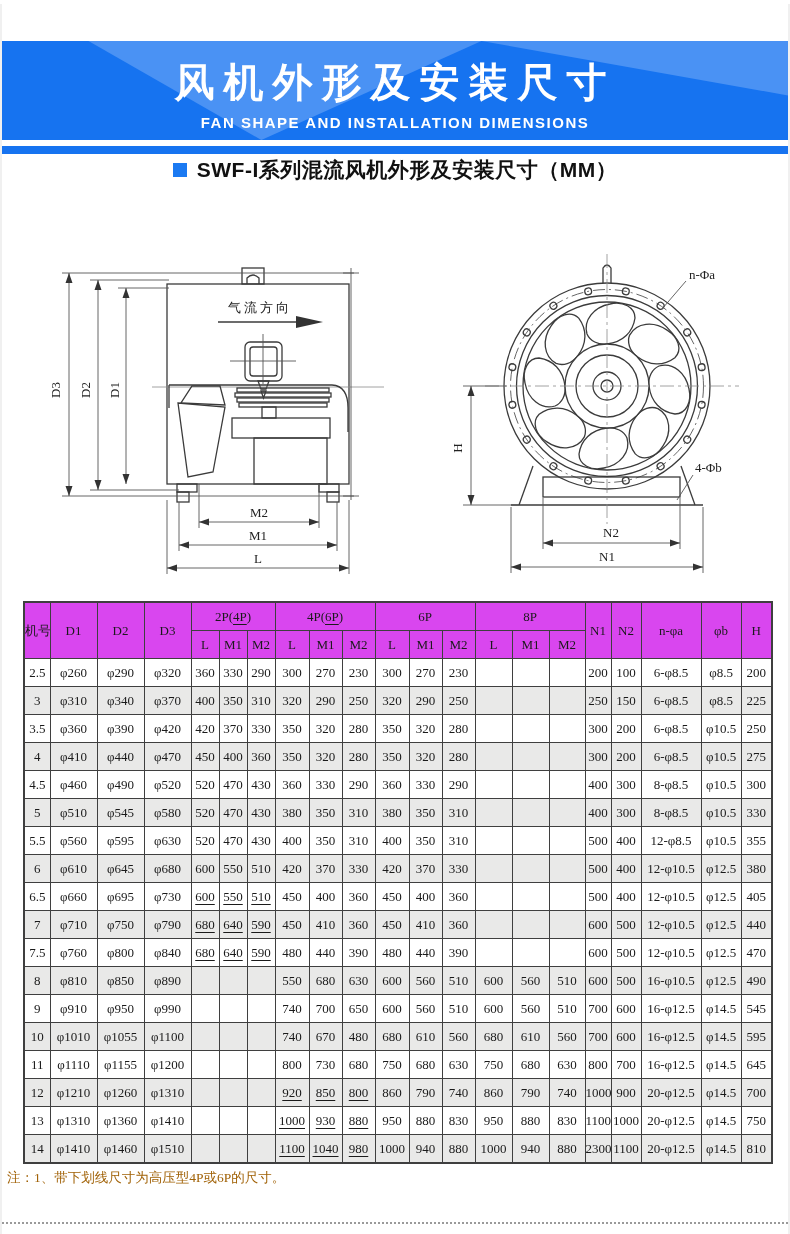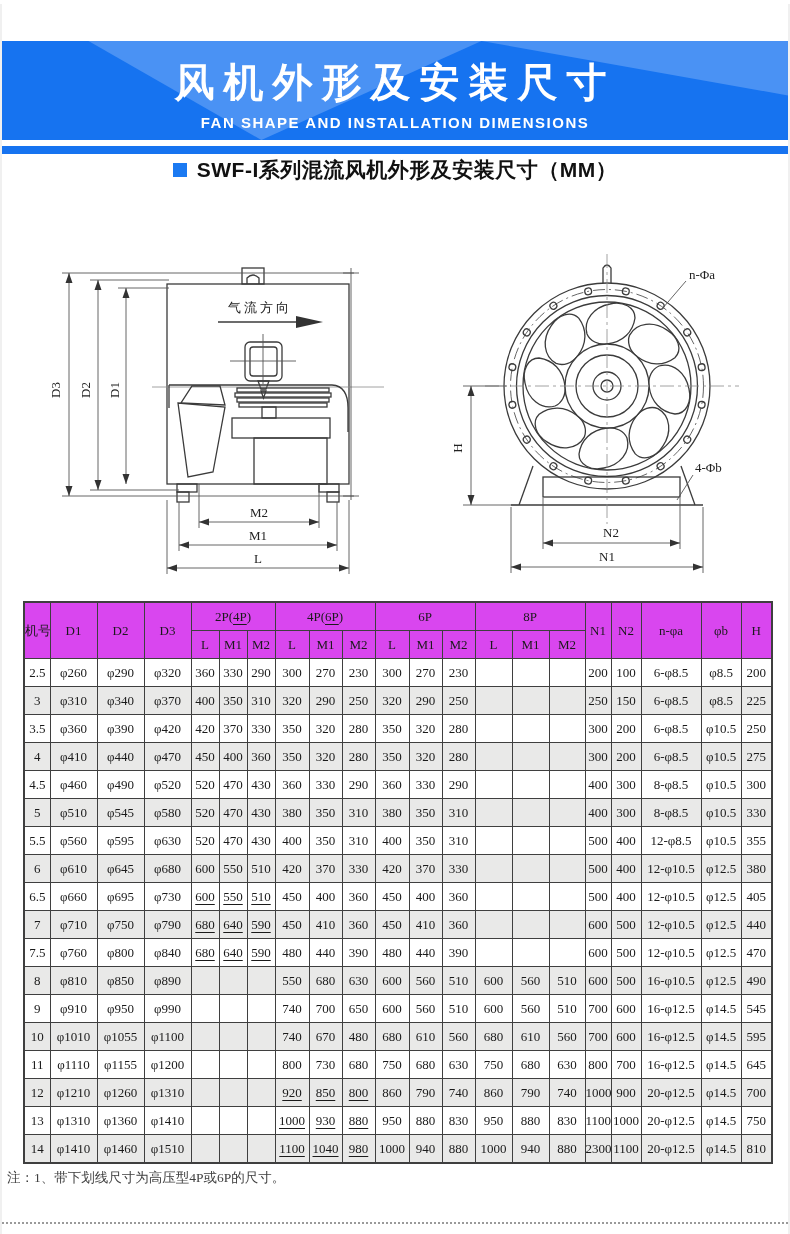--- a/index.html
+++ b/index.html
@@ -32,21 +32,21 @@
   .dwg-text{fill:#222;font-size:13px;font-family:"Liberation Serif","DejaVu Serif",serif;}
   
   .spec-table{position:absolute;left:21px;top:597px;width:750px;border-collapse:collapse;
         table-layout:fixed;font-size:13px;color:#1a1a1a;border:2px solid #3f3f3f;}
   .spec-table th,.spec-table td{border:1px solid #3f3f3f;text-align:center;vertical-align:middle;
         padding:0;height:27px;overflow:hidden;white-space:nowrap;font-weight:normal;}
   .spec-table thead th{background:#d946ef;}
   .spec-table tbody tr:nth-child(even) td{background:#e9e9e8;}
   .u{text-decoration:underline;text-underline-offset:3px;}
   
-  .notes{position:absolute;left:5px;top:1162px;width:780px;font-size:13.5px;color:#404040;line-height:23px;}
+  .notes{position:absolute;left:5px;top:1162px;width:780px;font-size:13.5px;color:#a16207;line-height:23px;}
   .note-line{white-space:nowrap;}
   .note-line.indent{padding-left:27px;}
   
   .dotted-rule{position:absolute;left:0;top:1218px;width:100%;border-top:2px dotted #9a9a9a;}
 </style>
 </head>
 <body>
 
 <div class="page">
 

